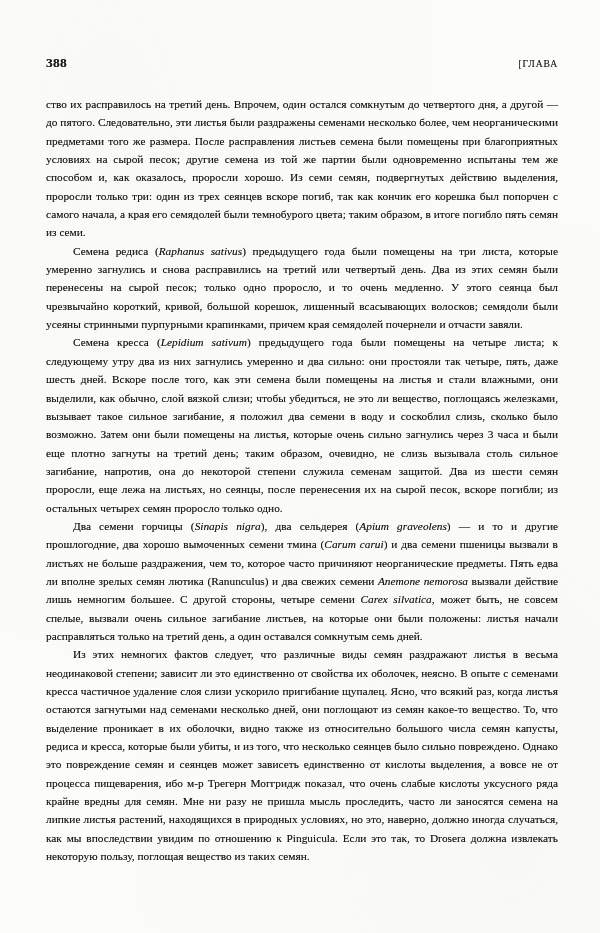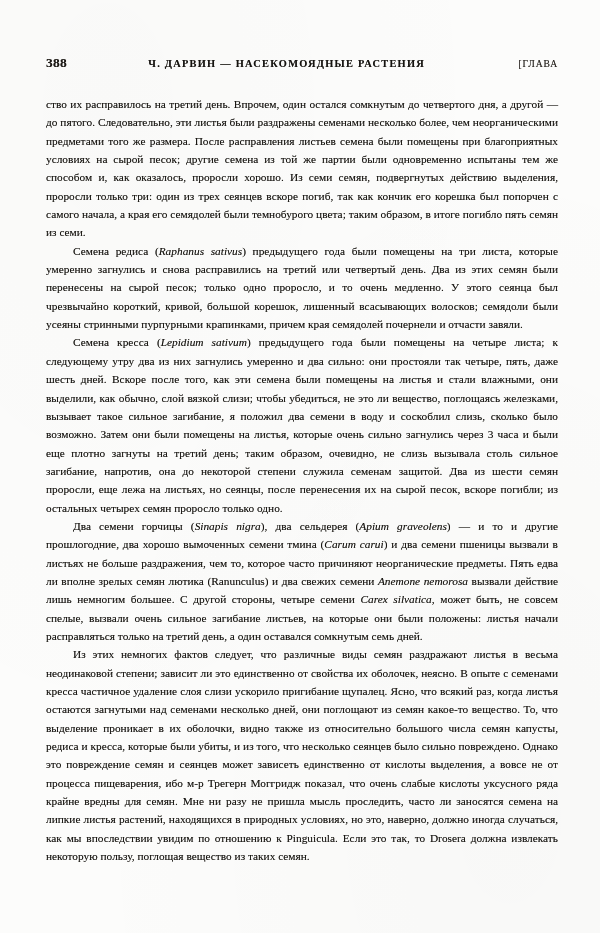--- a/index.html
+++ b/index.html
@@ -92,21 +92,20 @@
     text-shadow: 0 0 0.3px rgba(20,18,14,0.5);
   }
 </style>
 </head>
 <body>
 
 <div class="page">
 
   <div class="running-head">
     <span class="folio">388</span>
-    <span class="head-title">Ч. ДАРВИН — НАСЕКОМОЯДНЫЕ РАСТЕНИЯ</span>
     <span class="head-chapter">[ГЛАВА</span>
   </div>
 
   <div class="body-text">
 
     <p class="cont"><span>ство их расправилось на третий день. Впрочем, один остался сомкнутым до четвертого дня, а другой — до пятого. Следовательно, эти листья были раздражены семенами несколько более, чем неорганическими предметами того же размера. После расправления листьев семена были помещены при благоприятных условиях на сырой песок; другие семена из той же партии были одновременно испытаны тем же способом и, как оказалось, проросли хорошо. Из семи семян, подвергнутых действию выделения, проросли только три: один из трех сеянцев вскоре погиб, так как кончик его корешка был попорчен с самого начала, а края его семядолей были темнобурого цвета; таким образом, в итоге погибло пять семян из семи.</span></p>
 
     <p><span>Семена редиса (</span><i class="sci">Raphanus sativus</i><span>) предыдущего года были помещены на три листа, которые умеренно загнулись и снова расправились на третий или четвертый день. Два из этих семян были перенесены на сырой песок; только одно проросло, и то очень медленно. У этого сеянца был чрезвычайно короткий, кривой, большой корешок, лишенный всасывающих волосков; семядоли были усеяны стринными пурпурными крапинками, причем края семядолей почернели и отчасти завяли.</span></p>
 
     <p><span>Семена кресса (</span><i class="sci">Lepidium sativum</i><span>) предыдущего года были помещены на четыре листа; к следующему утру два из них загнулись умеренно и два сильно: они простояли так четыре, пять, даже шесть дней. Вскоре после того, как эти семена были помещены на листья и стали влажными, они выделили, как обычно, слой вязкой слизи; чтобы убедиться, не это ли вещество, поглощаясь железками, вызывает такое сильное загибание, я положил два семени в воду и соскоблил слизь, сколько было возможно. Затем они были помещены на листья, которые очень сильно загнулись через 3 часа и были еще плотно загнуты на третий день; таким образом, очевидно, не слизь вызывала столь сильное загибание, напротив, она до некоторой степени служила семенам защитой. Два из шести семян проросли, еще лежа на листьях, но сеянцы, после перенесения их на сырой песок, вскоре погибли; из остальных четырех семян проросло только одно.</span></p>

